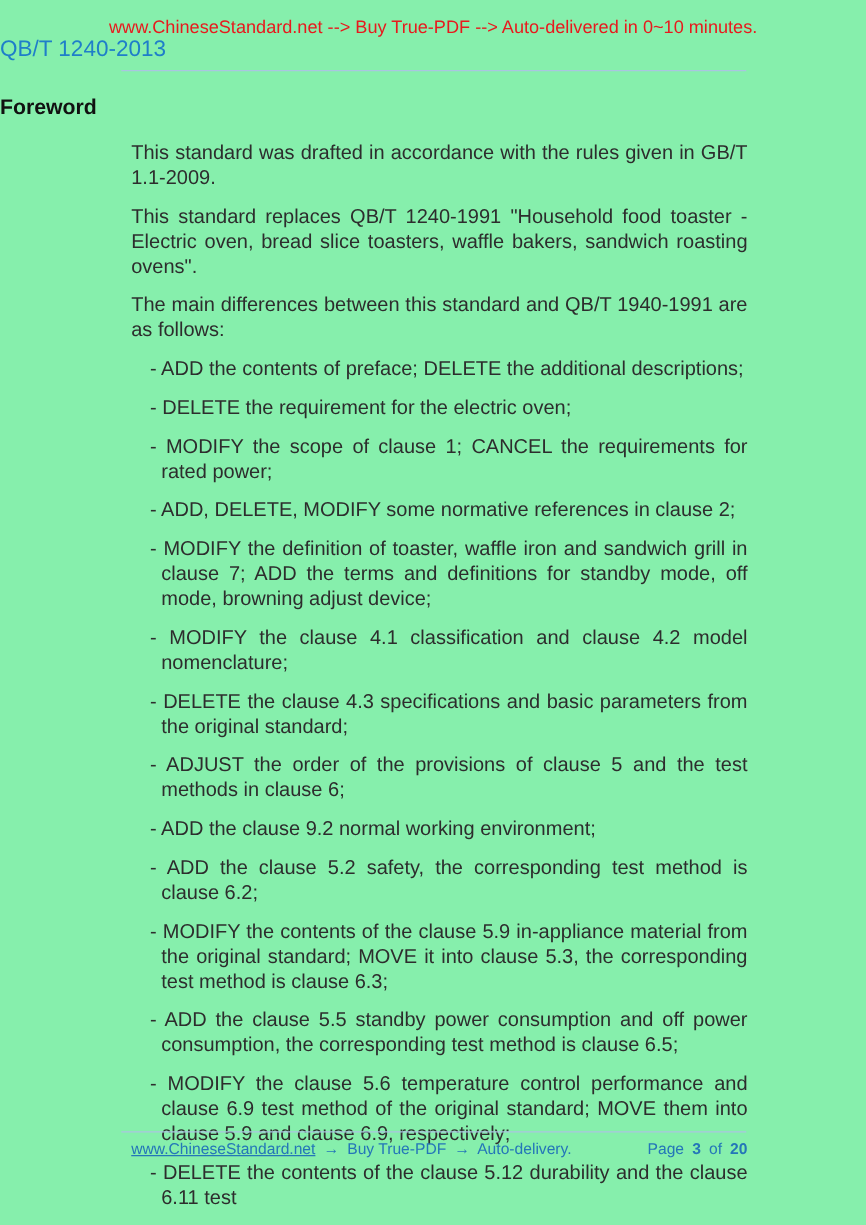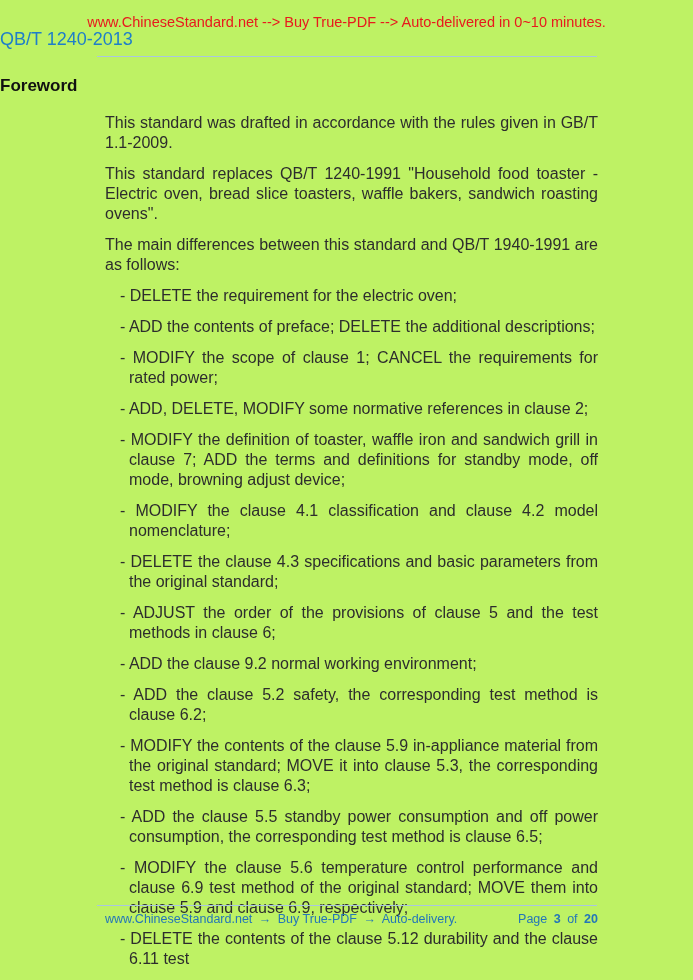--- a/index.html
+++ b/index.html
@@ -1,21 +1,21 @@
 <!DOCTYPE html>
 <html><head>
 <meta charset="utf-8">
 <style>
   * { box-sizing: border-box; }
   html, body { margin: 0; padding: 0; background: #ffffff; }
   .page {
     position: relative;
     width: 693px;
     height: 980px;
-    background: #bef264;
+    background: #86efac;
     overflow: hidden;
     font-family: "Liberation Sans", "DejaVu Sans", sans-serif;
   }
   .top-banner {
     padding-top: 13px;
     text-align: center;
     color: #e8191d;
     font-size: 14.5px;
     line-height: 18px;
     cursor: pointer;
@@ -72,20 +72,21 @@
     width: 493px;
     display: flex;
     justify-content: space-between;
     align-items: baseline;
     color: #2476b8;
     font-size: 12.5px;
     line-height: 16px;
   }
   .footer-left span { margin-right: 3px; }
   .footer-link {
+    text-decoration: underline;
     cursor: pointer;
   }
   .footer-right span { margin-left: 3px; }
   .bold { font-weight: bold; }
 </style>
 </head>
 <body>
 
 <div class="page">
 
@@ -96,22 +97,22 @@
   <hr class="header-rule">
 
   <div class="page-title">Foreword</div>
 
   <div class="content">
 
     <p class="para">This standard was drafted in accordance with the rules given in GB/T 1.1-2009.</p>
     <p class="para">This standard replaces QB/T 1240-1991 "Household food toaster - Electric oven, bread slice toasters, waffle bakers, sandwich roasting ovens".</p>
     <p class="para">The main differences between this standard and QB/T 1940-1991 are as follows:</p>
 
+    <div class="change-item">- ADD the contents of preface; DELETE the additional descriptions;</div>
     <div class="change-item">- DELETE the requirement for the electric oven;</div>
-    <div class="change-item">- ADD the contents of preface; DELETE the additional descriptions;</div>
     <div class="change-item">- MODIFY the scope of clause 1; CANCEL the requirements for rated power;</div>
     <div class="change-item">- ADD, DELETE, MODIFY some normative references in clause 2;</div>
     <div class="change-item">- MODIFY the definition of toaster, waffle iron and sandwich grill in clause 7; ADD the terms and definitions for standby mode, off mode, browning adjust device;</div>
     <div class="change-item">- MODIFY the clause 4.1 classification and clause 4.2 model nomenclature;</div>
     <div class="change-item">- DELETE the clause 4.3 specifications and basic parameters from the original standard;</div>
     <div class="change-item">- ADJUST the order of the provisions of clause 5 and the test methods in clause 6;</div>
     <div class="change-item">- ADD the clause 9.2 normal working environment;</div>
     <div class="change-item">- ADD the clause 5.2 safety, the corresponding test method is clause 6.2;</div>
     <div class="change-item">- MODIFY the contents of the clause 5.9 in-appliance material from the original standard; MOVE it into clause 5.3, the corresponding test method is clause 6.3;</div>
     <div class="change-item">- ADD the clause 5.5 standby power consumption and off power consumption, the corresponding test method is clause 6.5;</div>

